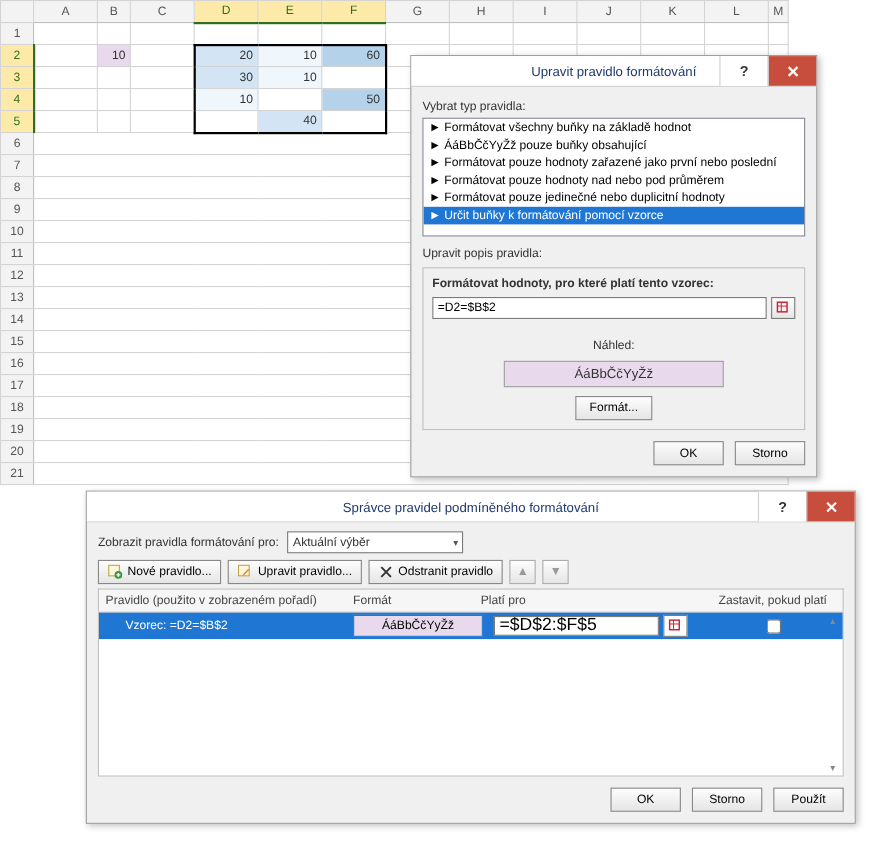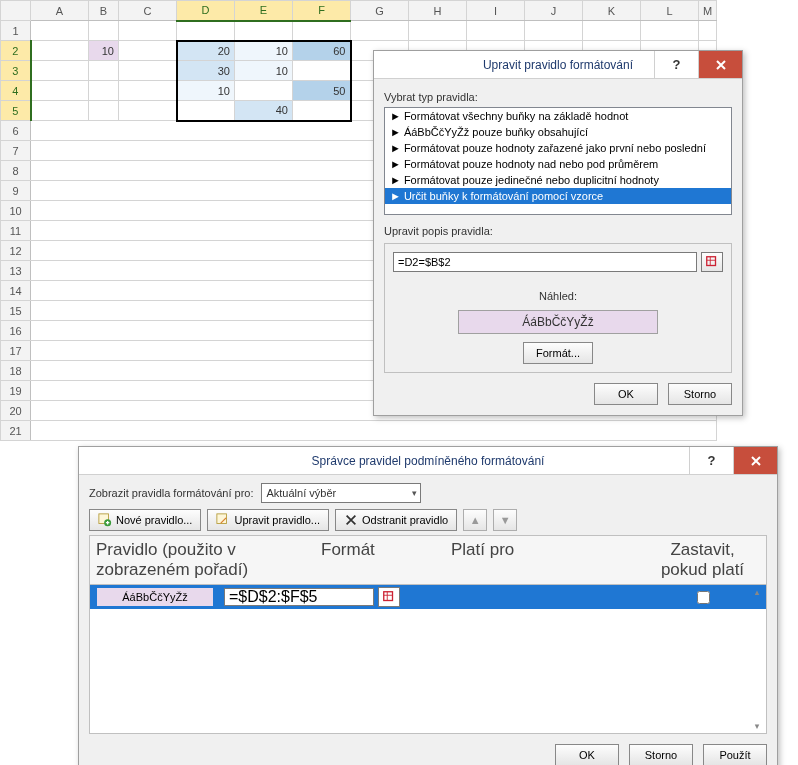--- a/index.html
+++ b/index.html
@@ -183,24 +183,24 @@
     height:20px; padding:1px 4px;
     width:160px;
     display:inline-flex; align-items:center; justify-content:space-between;
   }
   .select .chv { font-size:9px; color:#555;}
   .mgr-head {
     display:flex; padding:4px 6px;
     border:1px solid #c0c0c0;
     border-bottom:none;
     background:#f6f6f6;
-    font-size:17px;
+    font-size:11px;
     color:#444;
   }
-  .mgr-col1{width:225px;} .mgr-col2{width:130px;} .mgr-col3{flex:1;} .mgr-col4{width:115px; text-align:center;}
+  .mgr-col1{width:225px;} .mgr-col2{width:116px;} .mgr-col3{flex:1;} .mgr-col4{width:115px; text-align:center;}
   .mgr-list {
     border:1px solid #c0c0c0;
     background:#fff;
     height:150px;
     position:relative;
   }
   .mgr-row {
     display:flex; align-items:center; height:24px;
     background:#1f77d3; color:#fff;
     padding:0 6px;
@@ -431,20 +431,21 @@
     <div class="rule-list">
       <div class="rule-item"><span class="arrow">►</span><span>Formátovat všechny buňky na základě hodnot</span></div>
       <div class="rule-item"><span class="arrow">►</span><span>ÁáBbČčYyŽž pouze buňky obsahující</span></div>
       <div class="rule-item"><span class="arrow">►</span><span>Formátovat pouze hodnoty zařazené jako první nebo poslední</span></div>
       <div class="rule-item"><span class="arrow">►</span><span>Formátovat pouze hodnoty nad nebo pod průměrem</span></div>
       <div class="rule-item"><span class="arrow">►</span><span>Formátovat pouze jedinečné nebo duplicitní hodnoty</span></div>
       <div class="rule-item sel"><span class="arrow">►</span><span>Určit buňky k formátování pomocí vzorce</span></div>
     </div>
     <div class="label" style="margin-top:10px">Upravit popis pravidla:</div>
     <div class="groupbox">
+      <div class="grouplabel">Formátovat hodnoty, pro které platí tento vzorec:</div>
       <div class="formula-row">
         <input class="formula-input" value="=D2=$B$2" style="">
         <div class="ref-btn">
           <svg viewBox="0 0 16 16">
               <rect x="2" y="2" width="10" height="10" fill="none" stroke="#c23" stroke-width="1.5"></rect>
               <path d="M6 2v10M2 6h10" stroke="#c23" stroke-width="1"></path>
             </svg>
         </div>
       </div>
       <div class="preview-row">
@@ -512,20 +513,21 @@
       <div class="iconbtn">▼</div>
     </div>
     <div class="mgr-head">
       <div class="mgr-col1">Pravidlo (použito v zobrazeném pořadí)</div>
       <div class="mgr-col2">Formát</div>
       <div class="mgr-col3">Platí pro</div>
       <div class="mgr-col4">Zastavit, pokud platí</div>
     </div>
     <div class="mgr-list">
       <div class="mgr-row">
+        <div class="mgr-col1" style="padding-left:18px;">Vzorec: =D2=$B$2</div>
         <div class="fmt">ÁáBbČčYyŽž</div>
         <div class="applies">
           <input value="=$D$2:$F$5" style="">
           <div class="ref-btn" style="background:#fff">
             <svg viewBox="0 0 16 16">
                 <rect x="2" y="2" width="10" height="10" fill="none" stroke="#c23" stroke-width="1.5"></rect>
                 <path d="M6 2v10M2 6h10" stroke="#c23" stroke-width="1"></path>
               </svg>
           </div>
         </div>

